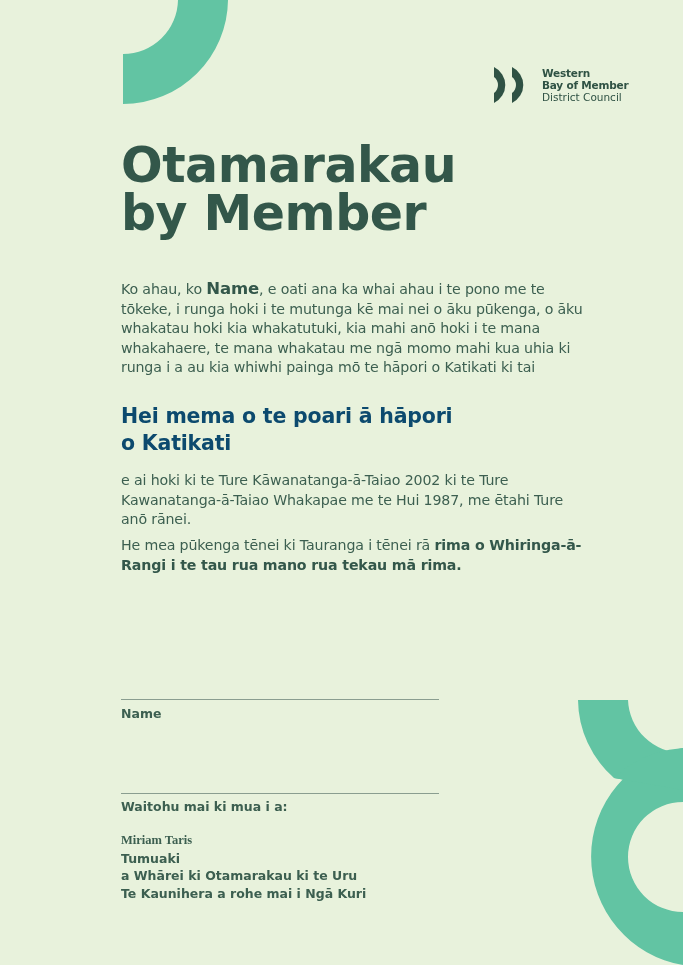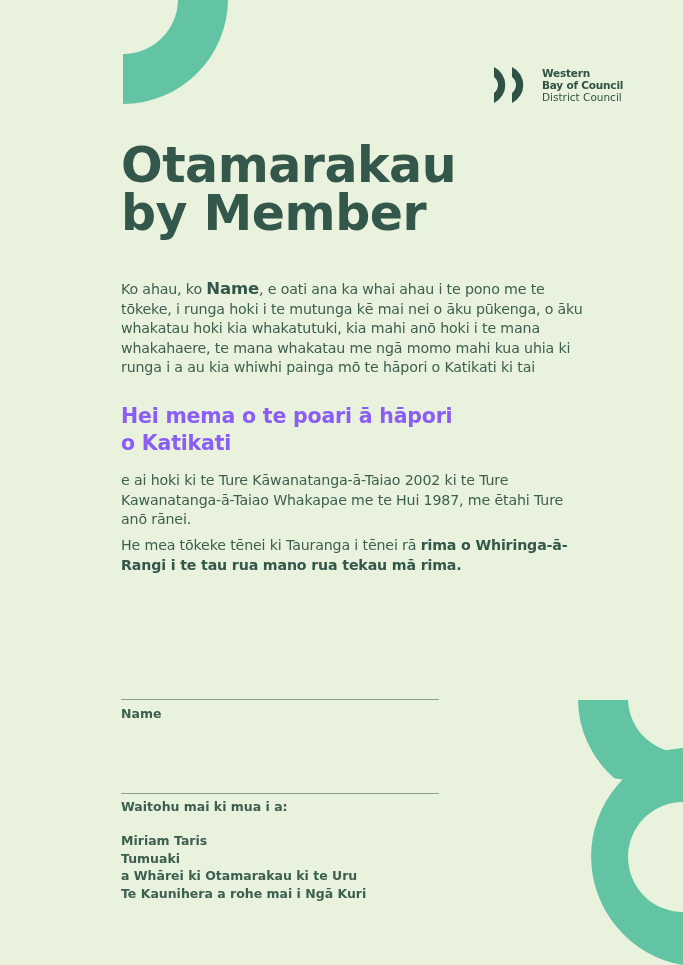--- a/index.html
+++ b/index.html
@@ -21,34 +21,34 @@
   }
   .para {
     position: absolute; left: 121px; width: 470px; margin: 0;
     font-size: 14.2px; line-height: 19.5px; color: #3c5f50;
     letter-spacing: -0.15px;
   }
   .p1 { top: 279px; }
   .p1 .name { font-size: 16.5px; font-weight: bold; color: #33574a; }
   .subtitle {
     position: absolute; left: 121px; top: 403px; margin: 0;
-    font-size: 20.5px; line-height: 27px; font-weight: bold; color: #8b5cf6;
+    font-size: 20.5px; line-height: 27px; font-weight: bold; color: #0c4a6e;
     letter-spacing: -0.2px;
   }
   .p2 { top: 471px; }
   .p3 { top: 536px; }
   .p3 b { font-weight: bold; color: #33574a; }
   .line { position: absolute; left: 121px; width: 318px; height: 0; border-top: 1px solid #8a9e90; }
   .l1 { top: 699px; }
   .l2 { top: 793px; }
   .lbl { position: absolute; left: 121px; margin: 0; font-size: 12.5px; font-weight: bold; color: #3c5f50; }
   .lbl-name { top: 706px; }
   .lbl-witness { top: 799px; }
   .sig { position: absolute; left: 121px; top: 832px; margin: 0; font-size: 12.5px; line-height: 17.5px; color: #3c5f50; font-weight: bold; }
-  .sig .nm { font-weight: bold; }
+  .sig .nm { font-weight: bold; font-family: Liberation Serif, serif; }
 </style>
 </head>
 <body>
 
 <svg class="shape" width="683" height="965" viewBox="0 0 683 965">
 
   <path d="M 228 0 A 105 105 0 0 1 123 104 L 123 54 A 55 55 0 0 0 178 0 Z" fill="#62c4a3"></path>
 
   <path d="M 578 700 L 628 700 A 55 55 0 0 0 683 753 L 683 790 L 614 778 A 105 105 0 0 1 578 700 Z" fill="#62c4a3"></path>
 
@@ -57,40 +57,40 @@
 </svg>
 
 <div class="logo">
   <svg width="50" height="40" viewBox="0 0 50 40">
     <path d="M 0 2 A 20 20 0 0 1 0 38 L 0 28 A 10 10 0 0 0 0 12 Z" fill="#2f5244" transform="translate(8,0)"></path>
     <path d="M 0 2 A 20 20 0 0 1 0 38 L 0 28 A 10 10 0 0 0 0 12 Z" fill="#2f5244" transform="translate(26,0)"></path>
     <rect x="0" y="17" width="10" height="6" fill="#e8f2dc"></rect>
   </svg>
   <div class="logo-text">
     <div class="b">Western</div>
-    <div class="b">Bay of Council</div>
+    <div class="b">Bay of Member</div>
     <div class="n">District Council</div>
   </div>
 </div>
 
 <h1 class="title">
   <span>Otamarakau</span><br>
   <span>by Member</span>
 </h1>
 
 <p class="para p1"><span>Ko ahau, ko </span><span class="name">Name</span><span>, e oati ana ka whai ahau i te pono me te tōkeke, i runga hoki i te mutunga kē mai nei o āku pūkenga, o āku whakatau hoki kia whakatutuki, kia mahi anō hoki i te mana whakahaere, te mana whakatau me ngā momo mahi kua uhia ki runga i a au kia whiwhi painga mō te hāpori o Katikati ki tai</span></p>
 
 <h2 class="subtitle">
   <span>Hei mema o te poari ā hāpori</span><br>
   <span>o Katikati</span>
 </h2>
 
 <p class="para p2">e ai hoki ki te Ture Kāwanatanga-ā-Taiao 2002 ki te Ture Kawanatanga-ā-Taiao Whakapae me te Hui 1987, me ētahi Ture anō rānei.</p>
 
-<p class="para p3"><span>He mea tōkeke tēnei ki Tauranga i tēnei rā </span><b>rima o Whiringa-ā-Rangi i te tau rua mano rua tekau mā rima.</b></p>
+<p class="para p3"><span>He mea pūkenga tēnei ki Tauranga i tēnei rā </span><b>rima o Whiringa-ā-Rangi i te tau rua mano rua tekau mā rima.</b></p>
 
 <div class="line l1"></div>
 <p class="lbl lbl-name">Name</p>
 
 <div class="line l2"></div>
 <p class="lbl lbl-witness">Waitohu mai ki mua i a:</p>
 
 <div class="sig">
   <div class="nm">Miriam Taris</div>
   <div>Tumuaki</div>

